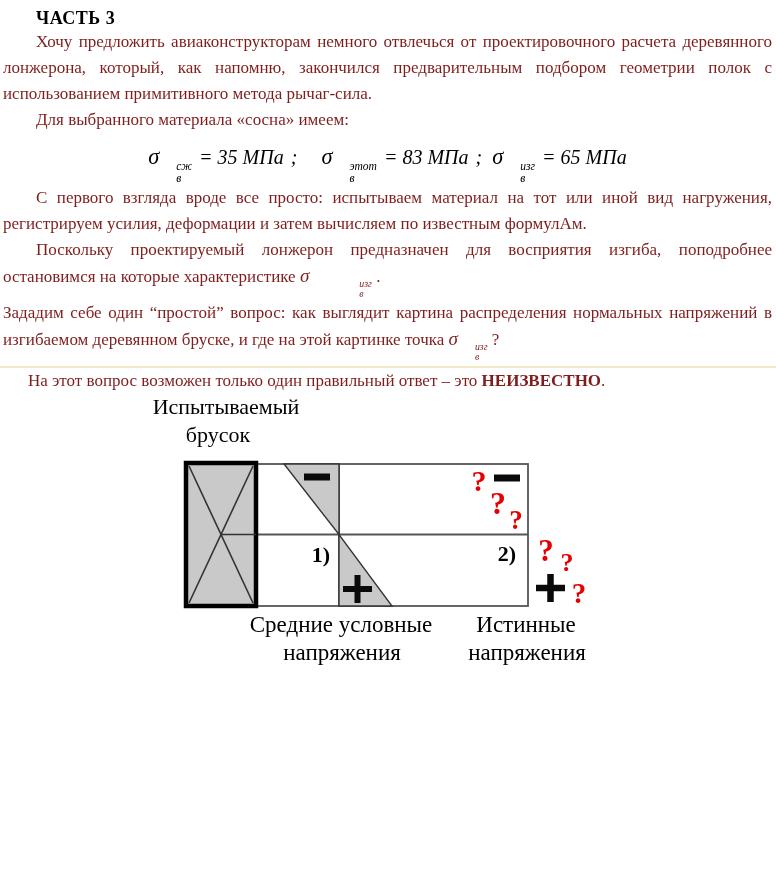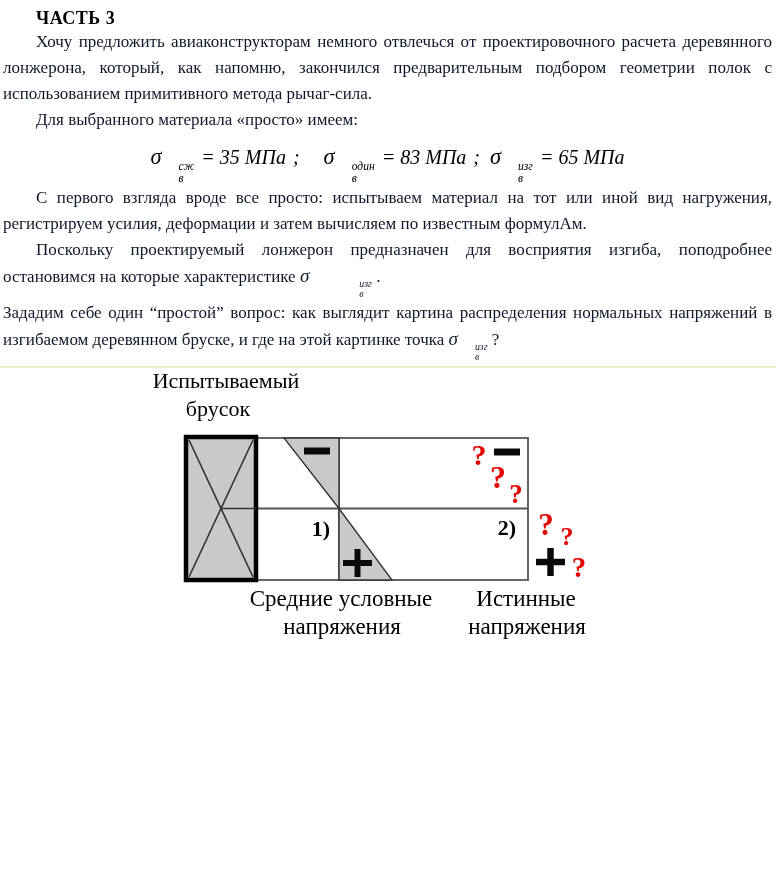--- a/index.html
+++ b/index.html
@@ -9,21 +9,21 @@
     font-family:"Liberation Serif", serif;
     border-radius:31px;
   }
   .content{padding:8px 4px 0 3px;}
   h1.title{
     font-size:18px; font-weight:bold; margin:0 0 0 33px; line-height:21px;
     letter-spacing:0.5px;
   }
   p.body{
     font-size:17px; line-height:26px; margin:0; text-align:justify;
-    color:#0f172a;
+    color:#7f1d1d;
   }
   .indent{text-indent:33px;}
   .noindent{text-indent:0;}
   .ind25{text-indent:25px;}
   .mt18{margin-top:18px;} .mt17{margin-top:17px;} .mt11{margin-top:11px;}
   .mt22{margin-top:22px;} .mt12{margin-top:12px;} .mt3{margin-top:3px;}
   .formula{
     text-align:center; font-size:20px; margin:9px 0 0 0; line-height:30px;
     font-style:italic;
   }
@@ -46,28 +46,28 @@
 <body>
 
 <div class="page">
   <div class="content">
 
     <h1 class="title">ЧАСТЬ 3</h1>
 
     <p class="body indent mt18">Хочу предложить авиаконструкторам немного отвлечься от проектировочного расчета деревянного лонжерона, который, как напомню, закончился предварительным подбором геометрии полок с использованием примитивного метода рычаг-сила.</p>
 
 
-    <p class="body indent">Для выбранного материала «просто» имеем:</p>
+    <p class="body indent">Для выбранного материала «сосна» имеем:</p>
 
     <div class="formula">
       <span class="sigma-inline"><span class="s-sigma">σ</span><span class="ss">
             <span>сж</span>
             <span>в</span>
           </span><span class="val">= 35 МПа</span></span><span class="sep1">;</span><span class="sigma-inline"><span class="s-sigma">σ</span><span class="ss">
-            <span>один</span>
+            <span>этот</span>
             <span>в</span>
           </span><span class="val">= 83 МПа</span></span><span class="sep2">;</span><span class="sigma-inline"><span class="s-sigma">σ</span><span class="ss">
             <span>изг</span>
             <span>в</span>
           </span><span class="val">= 65 МПа</span></span>
     </div>
 
     <p class="body indent mt22">С первого взгляда вроде все просто: испытываем материал на тот или иной вид нагружения, регистрируем усилия, деформации и затем вычисляем по известным формулАм.</p>
 
     <p class="body indent mt12"><span>Поскольку проектируемый лонжерон предназначен для восприятия изгиба, поподробнее остановимся на которые характеристике </span><span class="sigma-inline"><span class="s-sigma">σ</span><span class="ss">
@@ -75,20 +75,21 @@
             <span>в</span>
           </span></span><span> .</span></p>
 
     <p class="body noindent mt12"><span>Зададим себе один “простой” вопрос: как выглядит картина распределения нормальных напряжений в изгибаемом деревянном бруске, и где на этой картинке точка </span><span class="sigma-inline"><span class="s-sigma">σ</span><span class="ss">
             <span>изг</span>
             <span>в</span>
           </span></span><span> ?</span></p>
 
     <div class="divider"></div>
 
+    <p class="body ind25 mt3"><span>На этот вопрос возможен только один правильный ответ – это </span><span class="bold">НЕИЗВЕСТНО</span><span>.</span></p>
   </div>
 
   <div class="diagram">
     <svg width="776" height="282" viewBox="0 0 776 282">
 
       <text x="222" y="20" font-size="22" text-anchor="middle">Испытываемый</text>
       <text x="214" y="48" font-size="22" text-anchor="middle">брусок</text>
 
       <rect x="252" y="70" width="272" height="142" fill="#ffffff" stroke="#555555" stroke-width="1.8"></rect>
 

